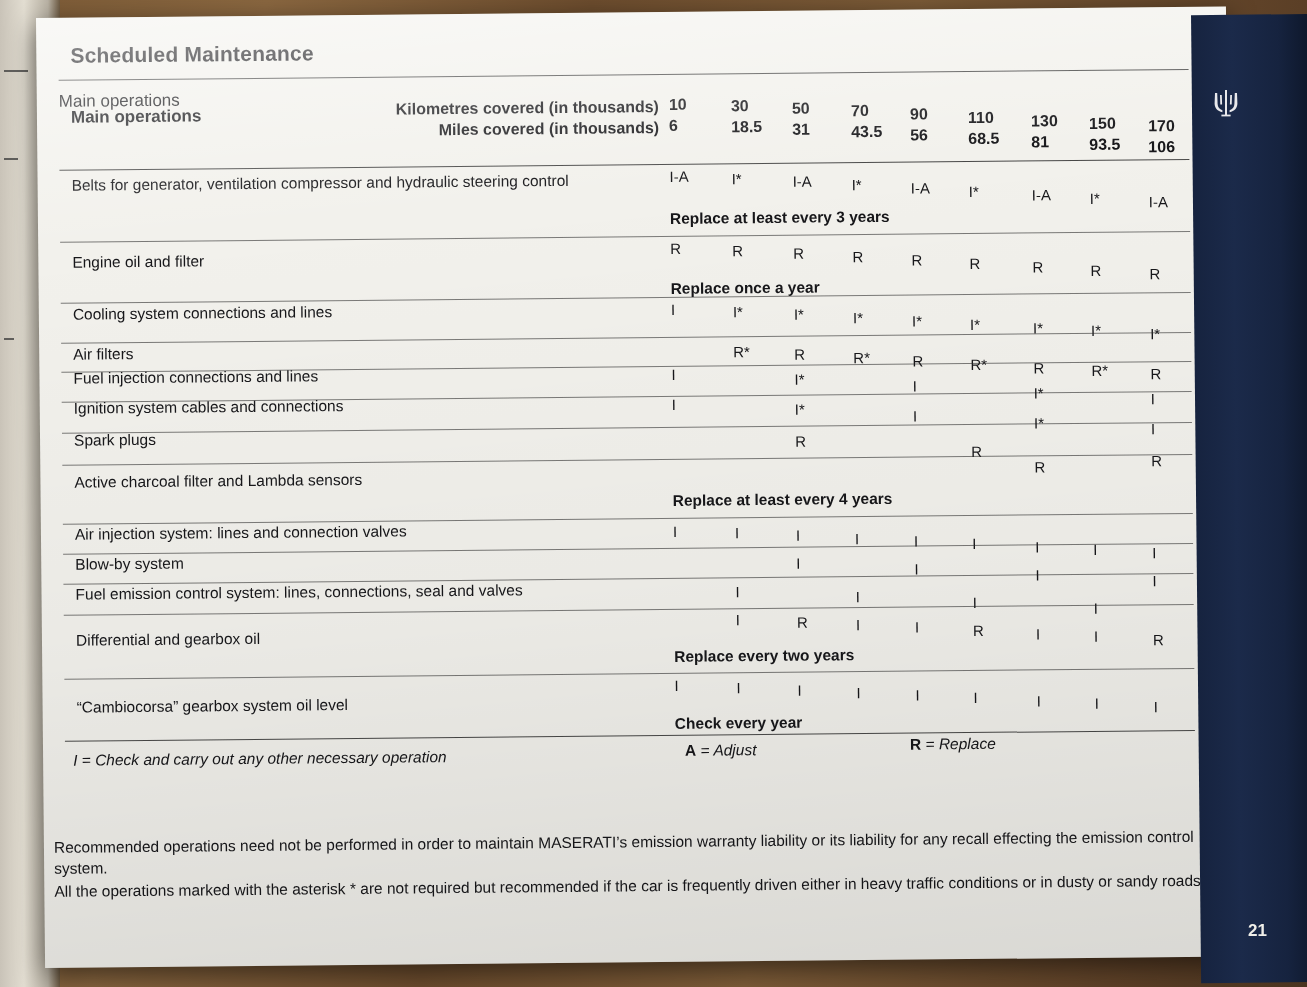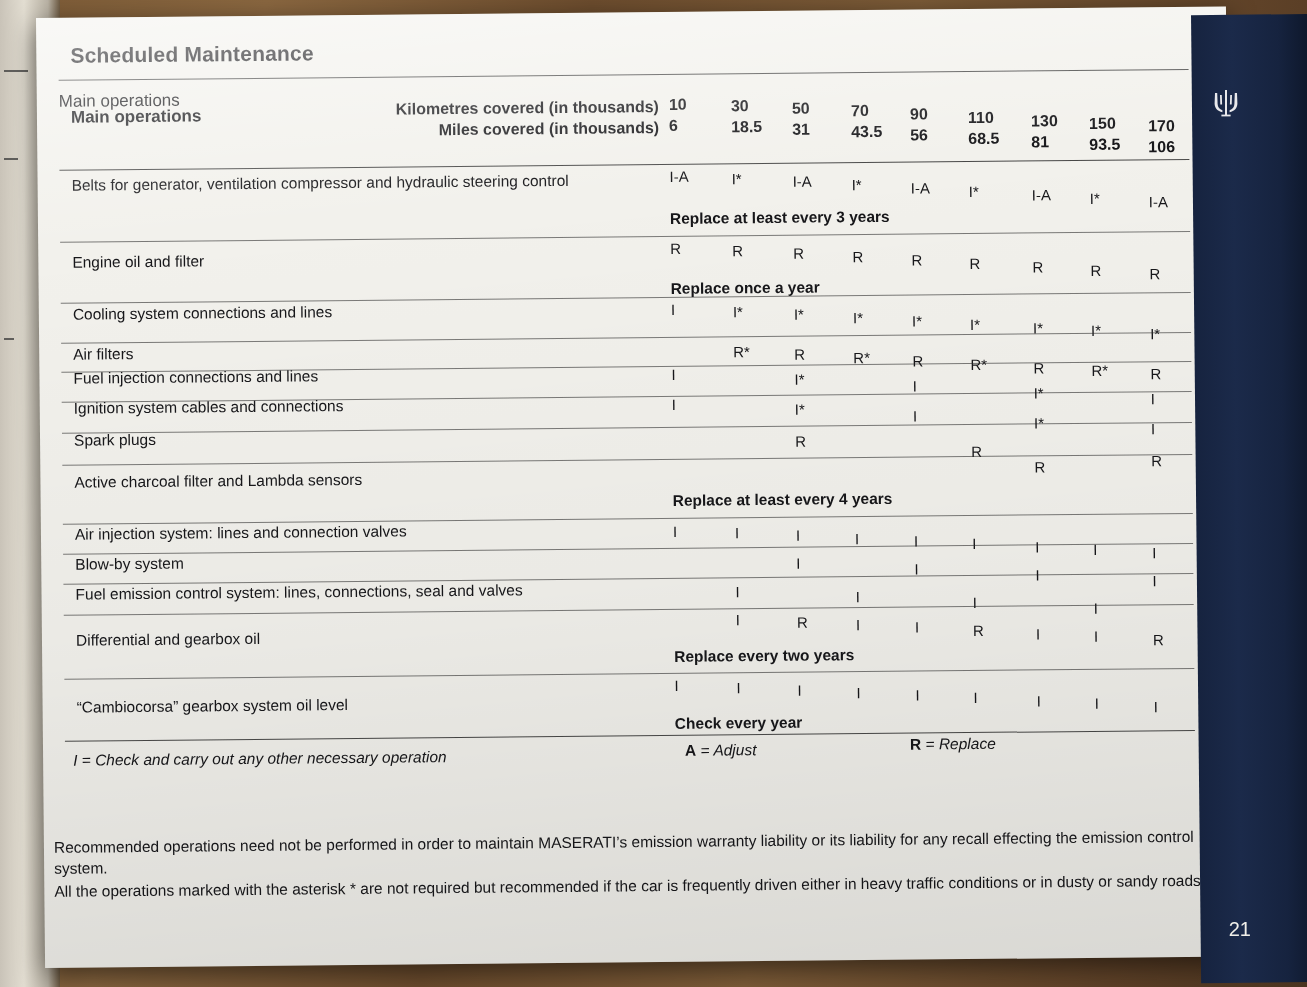--- a/index.html
+++ b/index.html
@@ -78,25 +78,25 @@
     top: 88px;
     width: 46px;
     text-align: center;
     color: #e8e8ea;
     font-size: 30px;
     line-height: 1;
     letter-spacing: -1px;
   }
   .page-number {
     position: absolute;
-    right: 56px;
+    right: 40px;
     bottom: 46px;
     color: #f0efe9;
-    font-size: 20px;
-    font-weight: normal;
+    font-size: 17px;
+    font-weight: bold;
   }
 
   
   .content {
     position: absolute;
     left: 0; top: 0;
     width: 1190px; height: 950px;
     color: #17171a;
   }
   .title {

